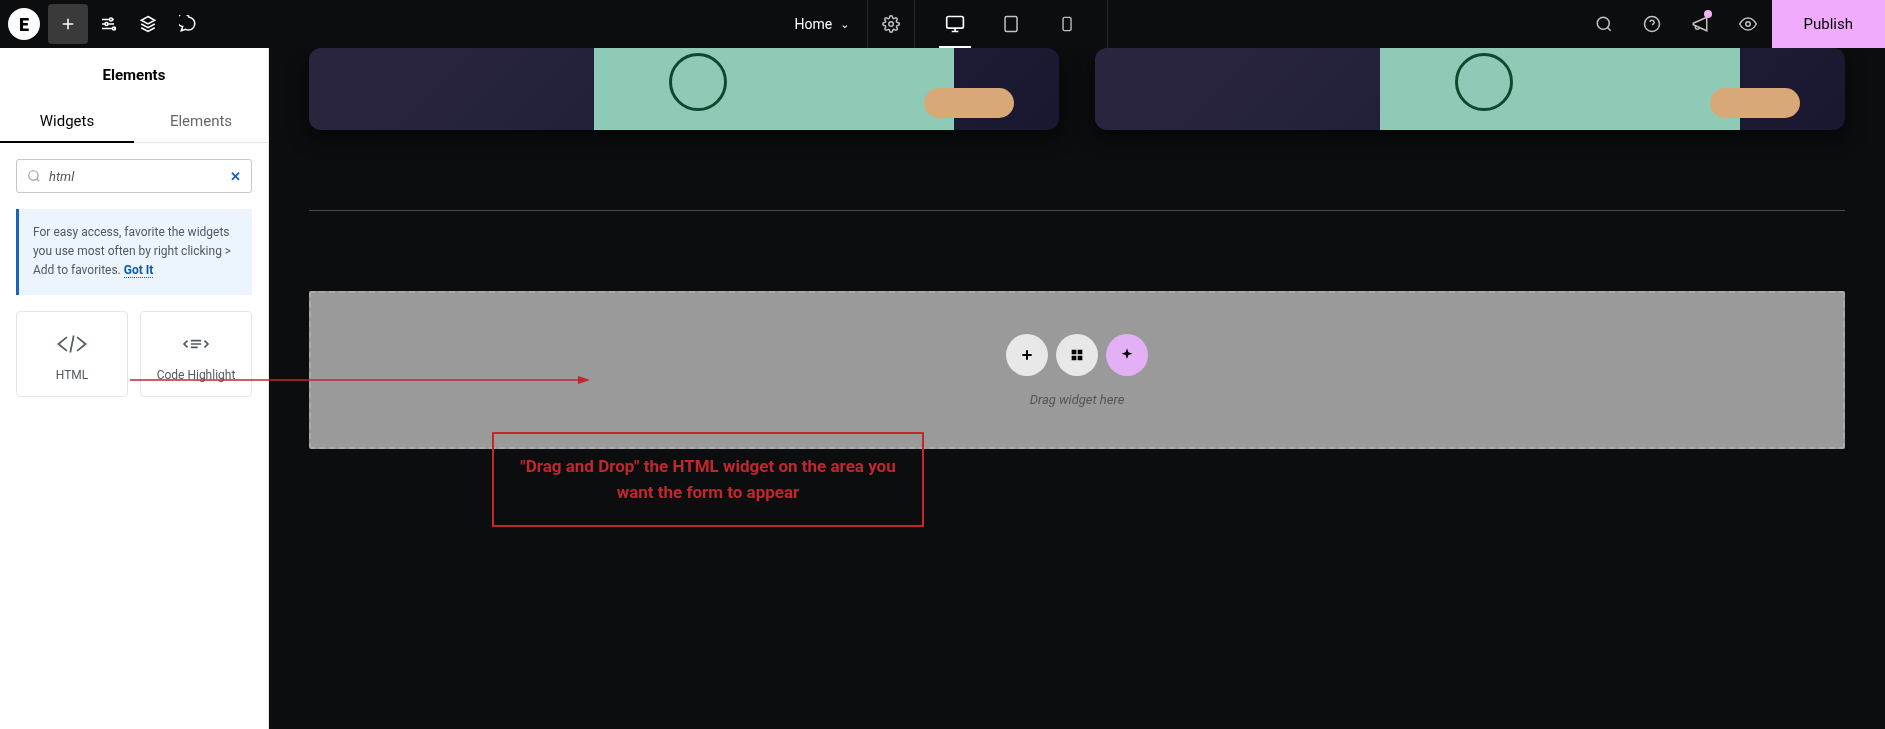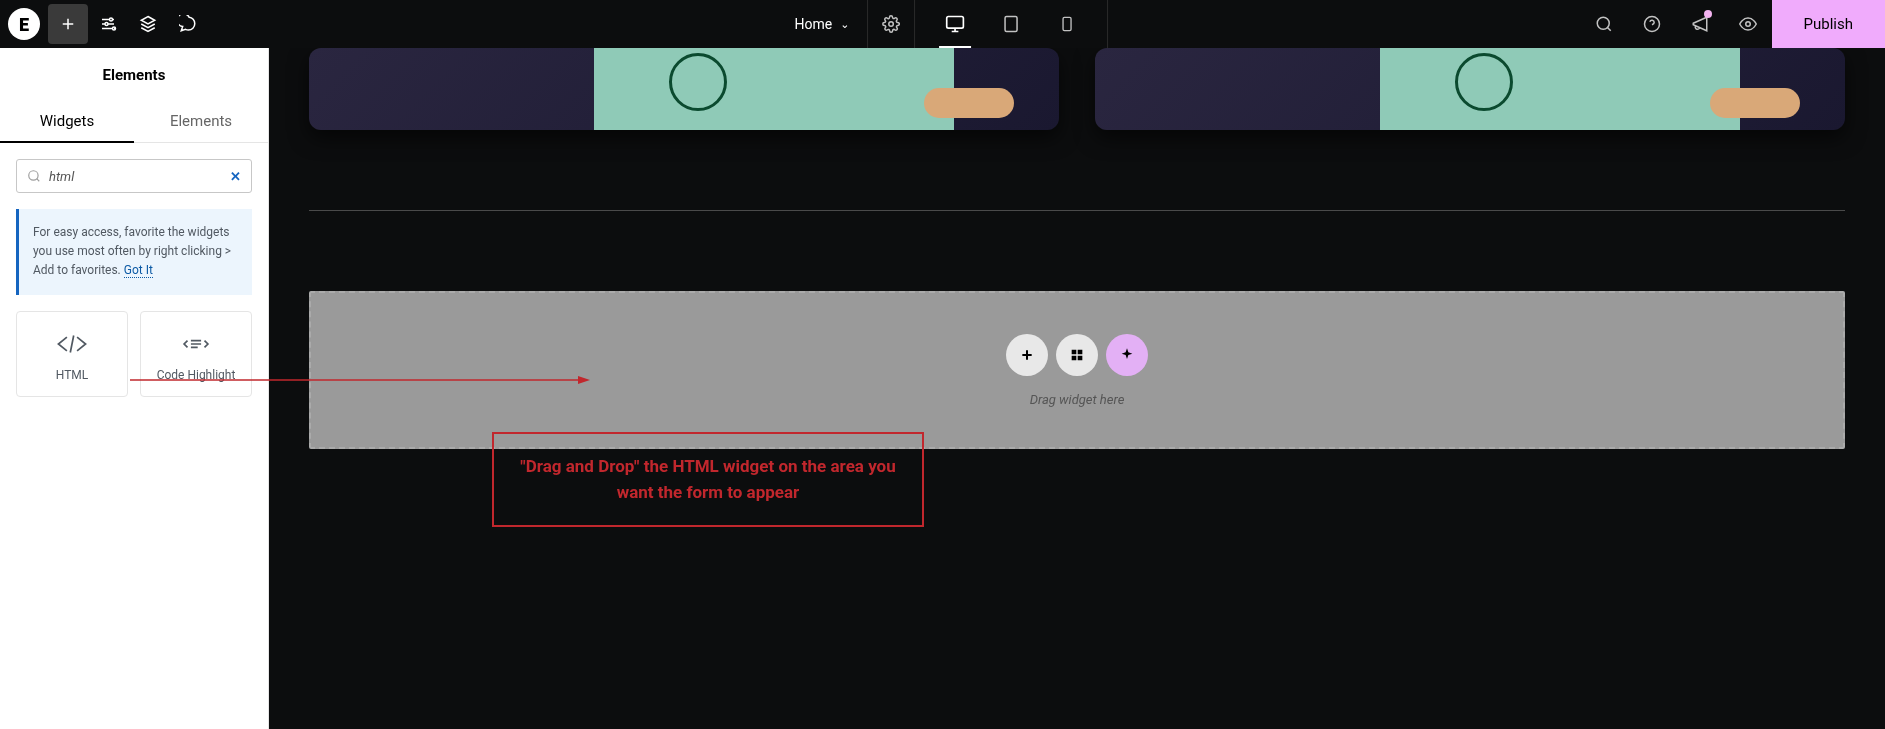--- a/index.html
+++ b/index.html
@@ -35,21 +35,21 @@
 .tab.active { color: #000; }
 .tab.active::after { content: ''; position: absolute; bottom: -1px; left: 0; right: 0; height: 2px; background: #000; }
 
 .search-wrap { padding: 16px; }
 .search-box { display: flex; align-items: center; border: 1px solid #c7c7c7; border-radius: 3px; padding: 0 10px; height: 34px; }
 .search-box svg { width: 14px; height: 14px; color: #9e9e9e; }
 .search-input { flex: 1; border: none; outline: none; padding: 0 8px; font-size: 13px; font-style: italic; color: #555; }
 .clear-x { color: #1565c0; font-weight: bold; cursor: pointer; font-size: 13px; }
 
 .tip-box { margin: 0 16px 16px; background: #ecf5fd; border-left: 3px solid #1565c0; padding: 14px 14px; font-size: 12px; color: #515962; line-height: 1.6; }
-.tip-box .gotit { color: #0c5aa5; font-weight: 400; border-bottom: 1px dotted #0c5aa5; cursor: pointer; }
+.tip-box .gotit { color: #0c5aa5; font-weight: 700; border-bottom: 1px dotted #0c5aa5; cursor: pointer; }
 
 .widgets-grid { display: flex; gap: 12px; padding: 0 16px; }
 .widget-card { flex: 1; border: 1px solid #e5e5e5; border-radius: 4px; display: flex; flex-direction: column; align-items: center; justify-content: center; padding: 18px 8px 14px; cursor: grab; }
 .widget-card svg { width: 34px; height: 28px; color: #515962; margin-bottom: 10px; }
 .widget-card .wname { font-size: 12px; color: #515962; }
 
 .collapse-tab { position: absolute; left: 312px; top: 392px; width: 16px; height: 28px; background: #fff; border: 1px solid #e5e5e5; border-left: none; display: flex; align-items: center; justify-content: center; cursor: pointer; color: #666; font-size: 10px; }
 
 .canvas-area { flex: 1; background: #0c0d0e; position: relative; padding: 0 40px; overflow: hidden; }
 

